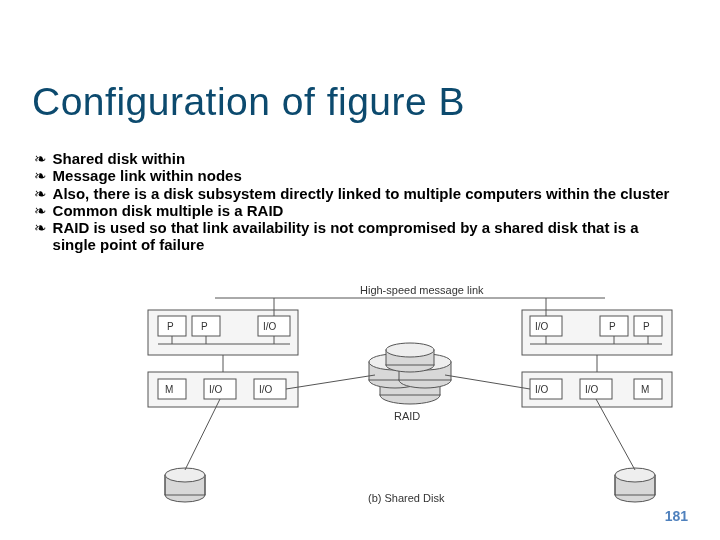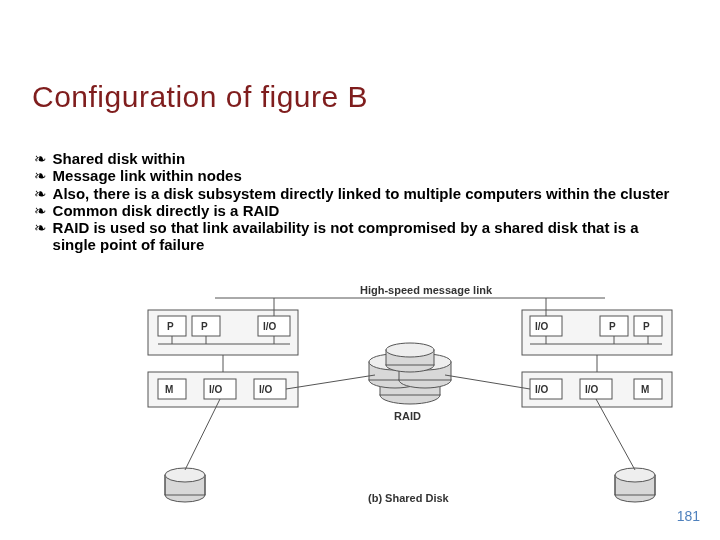--- a/index.html
+++ b/index.html
@@ -25,23 +25,23 @@
     border: 2px solid;
     border-radius: 50%;
     border-right-color: transparent !important;
     border-bottom-color: transparent !important;
     transform: rotate(5deg);
   }
   .title {
     position: absolute;
     top: 80px;
     left: 32px;
-    font-size: 30px;
+    font-size: 39px;
     font-weight: 400;
-    color: #7f1d1d;
+    color: #0c4a6e;
     letter-spacing: 0.5px;
     text-align: center;
   }
   .bullets {
     position: absolute;
     top: 150px;
     left: 34px;
     right: 34px;
     font-size: 15px;
     font-weight: bold;
@@ -60,28 +60,28 @@
   }
   .bullets .text {
     flex: 1 1 auto;
   }
   .diagram-wrap {
     position: absolute;
     left: 130px;
     top: 280px;
     width: 560px;
     height: 240px;
-    font-weight: bold;
   }
   .page-number {
     position: absolute;
-    right: 20px;
+    right: 32px;
     bottom: 16px;
     font-size: 14px;
     color: #4F81BD;
+    font-weight: bold;
   }
   
   .nodebox {
     fill: #f5f5f5;
     stroke: #555;
     stroke-width: 1;
   }
   .smallbox {
     fill: #fff;
     stroke: #555;
@@ -133,21 +133,21 @@
   <div class="item">
     <span class="glyph">❧</span>
     <span class="text">Message link within nodes</span>
   </div>
   <div class="item">
     <span class="glyph">❧</span>
     <span class="text">Also, there is a disk subsystem directly linked to multiple computers within the cluster</span>
   </div>
   <div class="item">
     <span class="glyph">❧</span>
-    <span class="text">Common disk directly is a RAID</span>
+    <span class="text">Common disk multiple is a RAID</span>
   </div>
   <div class="item">
     <span class="glyph">❧</span>
     <span class="text">RAID is used so that link availability is not compromised by a shared disk that is a single point of failure</span>
   </div>
 </div>
 
 <div class="diagram-wrap">
 <svg viewBox="0 0 560 240" width="560" height="240">
 

